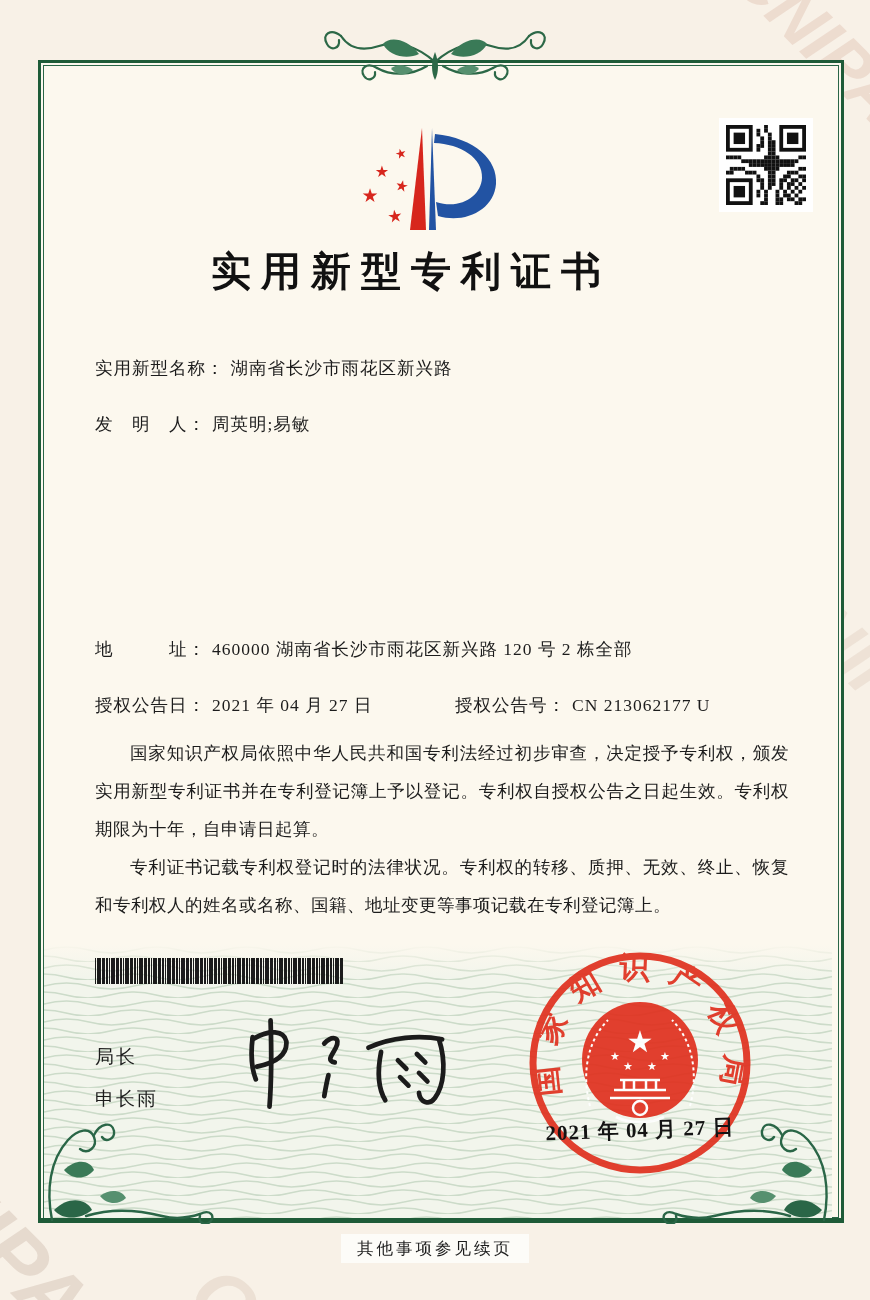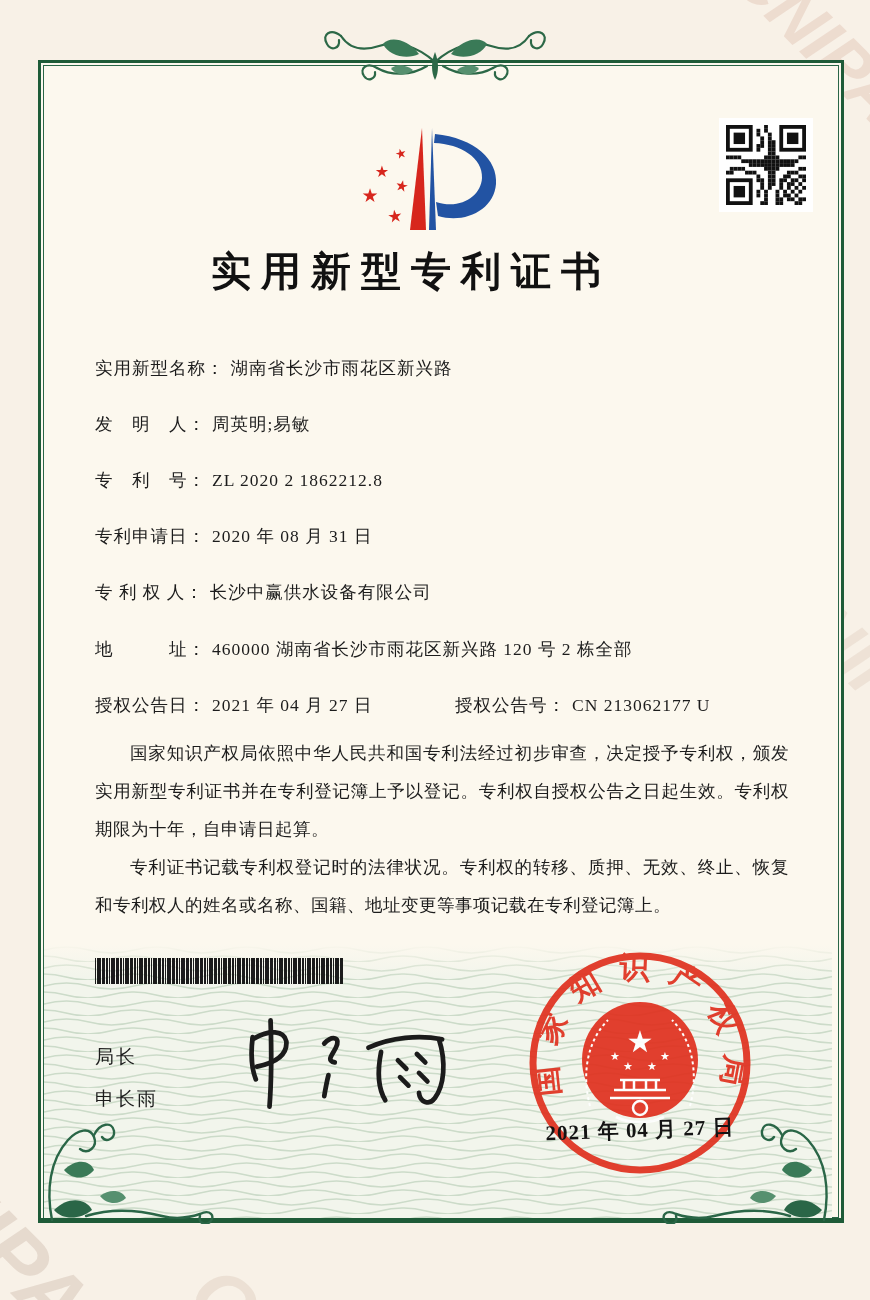--- a/index.html
+++ b/index.html
@@ -280,29 +280,20 @@
   </svg>
 
   <div class="abs title">实用新型专利证书</div>
 
   <div class="abs row" style="top:356px;">
     <span class="lbl">实用新型名称：</span><span class="val">湖南省长沙市雨花区新兴路</span>
   </div>
   <div class="abs row" style="top:412px;">
     <span class="lbl">发　明　人：</span><span class="val">周英明;易敏</span>
   </div>
-  <div class="abs row" style="top:468px;">
-    <span class="lbl">专　利　号：</span><span class="val">ZL 2020 2 1862212.8</span>
-  </div>
-  <div class="abs row" style="top:524px;">
-    <span class="lbl">专利申请日：</span><span class="val">2020 年 08 月 31 日</span>
-  </div>
-  <div class="abs row" style="top:580px;">
-    <span class="lbl">专 利 权 人：</span><span class="val">长沙中赢供水设备有限公司</span>
-  </div>
   <div class="abs row" style="top:637px;">
     <span class="lbl">地　　　址：</span><span class="val">460000  湖南省长沙市雨花区新兴路 120 号 2 栋全部</span>
   </div>
   <div class="abs row" style="top:693px;">
     <span class="lbl">授权公告日：</span><span class="val">2021 年 04 月 27 日</span>
     <span class="pair2">
       <span class="lbl">授权公告号：</span><span class="val">CN 213062177 U</span>
     </span>
   </div>
 
@@ -434,14 +425,17 @@
           <circle cx="120" cy="160" r="7"></circle>
           <path d="M70,158 C62,128 66,94 88,72" stroke-width="2" stroke-dasharray="3,3"></path>
           <path d="M170,158 C178,128 174,94 152,72" stroke-width="2" stroke-dasharray="3,3"></path>
           <path d="M96,169 C110,176 130,176 144,169" stroke-width="3"></path>
         </g>
       </g>
     </g>
   </svg>
   <div class="abs seal-date">2021 年 04 月 27 日</div>
 
+  <div class="abs footer-note">
+    <span>其他事项参见续页</span>
+  </div>
 
 </div>
 
 </body></html>

